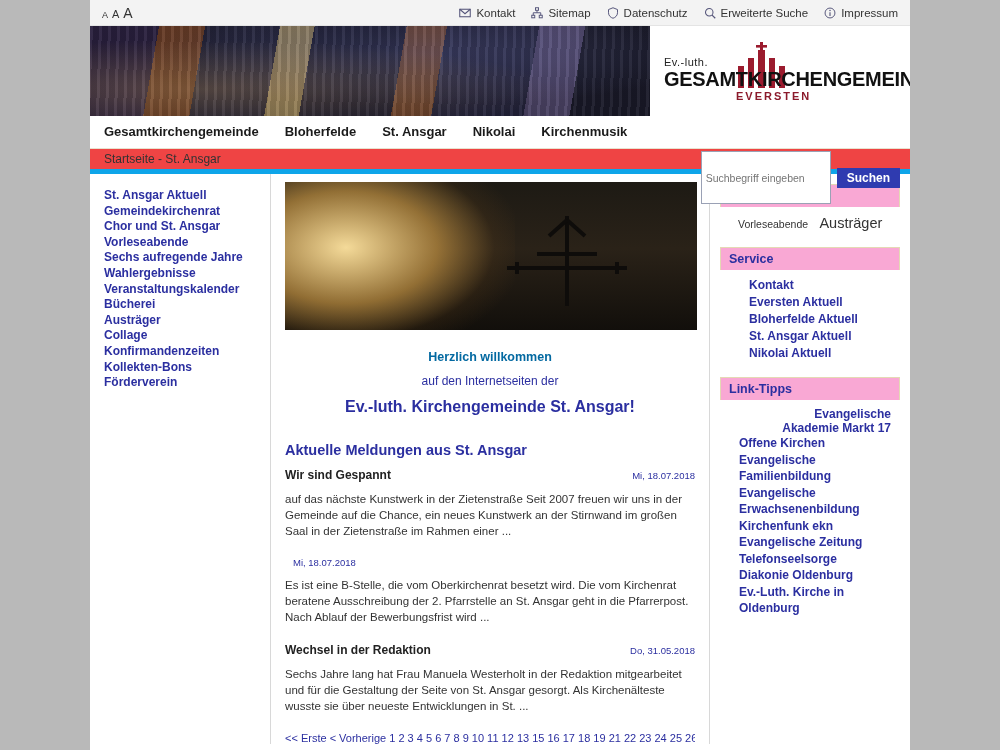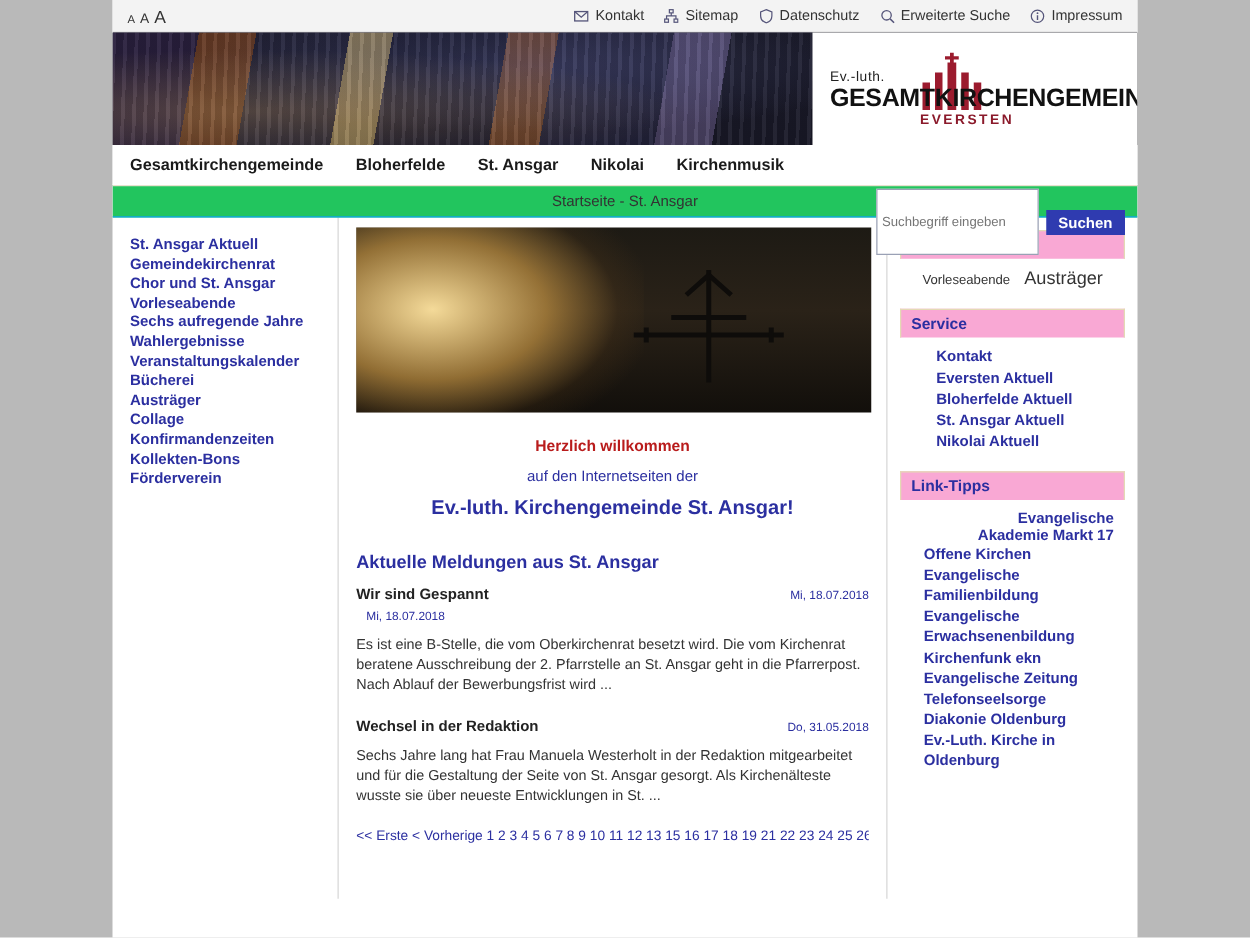--- a/index.html
+++ b/index.html
@@ -78,26 +78,25 @@
   .mainnav{
     height:32px;background:#ffffff;
     display:flex;align-items:center;gap:26px;
     padding:0 14px;box-sizing:border-box;
     font-weight:700;font-size:13px;color:#1a1a1a;
     border-bottom:1px solid #ffffff;
   }
   .mainnav a{color:#1a1a1a;text-decoration:none;}
   
   .crumbrow{
-    height:26px;background:#22c55e;
-    border-top:1px solid #e8e2cf;border-bottom:1px solid #0ea5e9;
+    height:26px;background:#ef4444;
+    border-top:1px solid #e8e2cf;border-bottom:5px solid #0ea5e9;
     display:flex;align-items:center;
     padding:0 14px;box-sizing:border-box;
     position:relative;
-    justify-content:center;
   }
   .crumb{font-size:12px;color:#333;}
   .searchwrap{position:absolute;right:10px;top:2px;display:flex;align-items:center;}
   .searchinput{
     width:120px;height:17px;
     border:1px solid #9aa1b5;
     font-size:10.5px;color:#6a6a6a;
     padding:17px 4px;box-sizing:content-box;
     font-family:"Liberation Sans", sans-serif;
     background:#fff;
@@ -135,21 +134,21 @@
   .hero .glow{
     position:absolute;left:-30px;top:-20px;width:260px;height:190px;
     background:radial-gradient(ellipse at 35% 45%, rgba(255,228,160,.95), rgba(240,180,80,.55) 38%, rgba(120,80,30,.15) 62%, transparent 75%);
   }
   .hero .cross{
     position:absolute;right:60px;top:28px;width:140px;height:100px;
   }
   .welcome{
     text-align:center;margin-top:20px;
   }
-  .welcome .w1{color:#b91c1c;font-weight:700;font-size:12.5px;}
+  .welcome .w1{color:#0369a1;font-weight:700;font-size:12.5px;}
   .welcome .w2{color:#2b2fa0;font-size:12px;margin-top:10px;}
   .welcome .w3{color:#2b2fa0;font-weight:700;font-size:16px;margin-top:10px;}
   .sechead{
     color:#2b2fa0;font-weight:700;font-size:14.5px;margin:26px 0 10px 0;
   }
   .newsitem{margin-bottom:6px;}
   .newshead{
     display:flex;justify-content:space-between;align-items:baseline;
   }
   .newshead .t{font-weight:700;font-size:12px;color:#222;}
@@ -354,20 +353,21 @@
         <div class="w3">Ev.-luth. Kirchengemeinde St. Ansgar!</div>
       </div>
 
       <div class="sechead">Aktuelle Meldungen aus St. Ansgar</div>
 
       <div class="newsitem">
         <div class="newshead">
           <div class="t">Wir sind Gespannt</div>
           <div class="d">Mi, 18.07.2018</div>
         </div>
+        <div class="newsbody">auf das nächste Kunstwerk in der Zietenstraße Seit 2007 freuen wir uns in der Gemeinde auf die Chance, ein neues Kunstwerk an der Stirnwand im großen Saal in der Zietenstraße im Rahmen einer ...</div>
       </div>
 
       <div class="newsitem">
         <div class="newshead">
           <div class="d">Mi, 18.07.2018</div>
         </div>
         <div class="newsbody">Es ist eine B-Stelle, die vom Oberkirchenrat besetzt wird. Die vom Kirchenrat beratene Ausschreibung der 2. Pfarrstelle an St. Ansgar geht in die Pfarrerpost. Nach Ablauf der Bewerbungsfrist wird ...</div>
       </div>
 
       <div class="newsitem">

